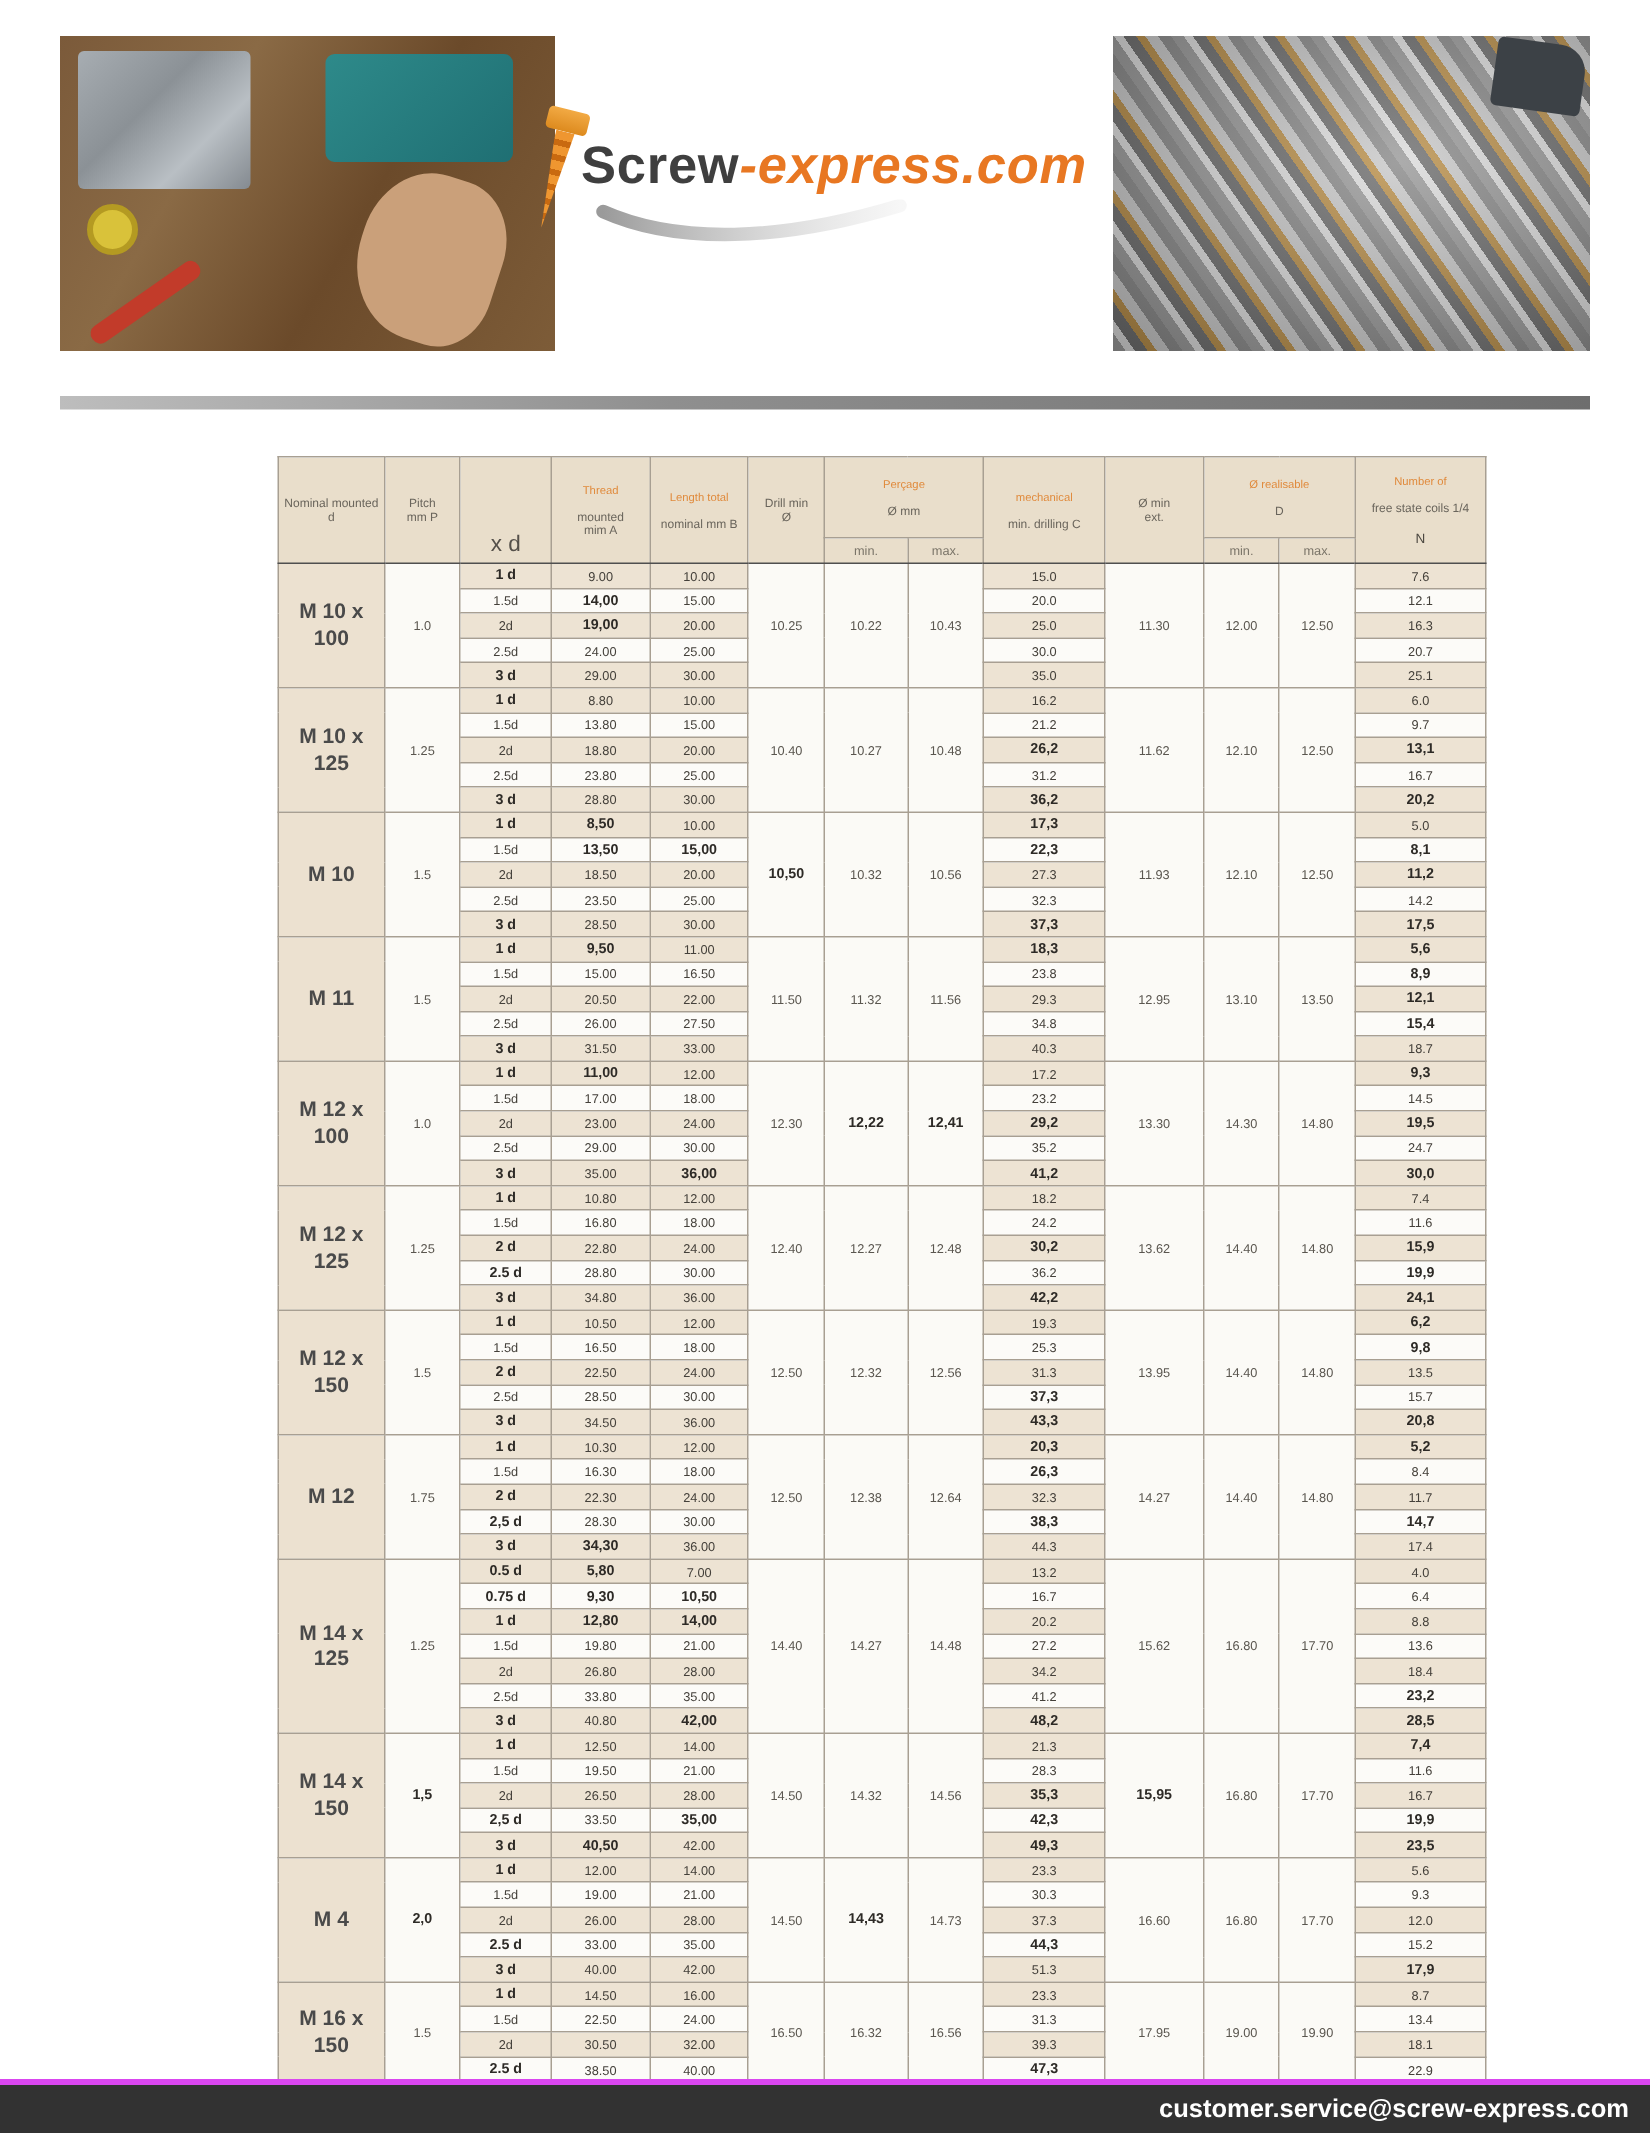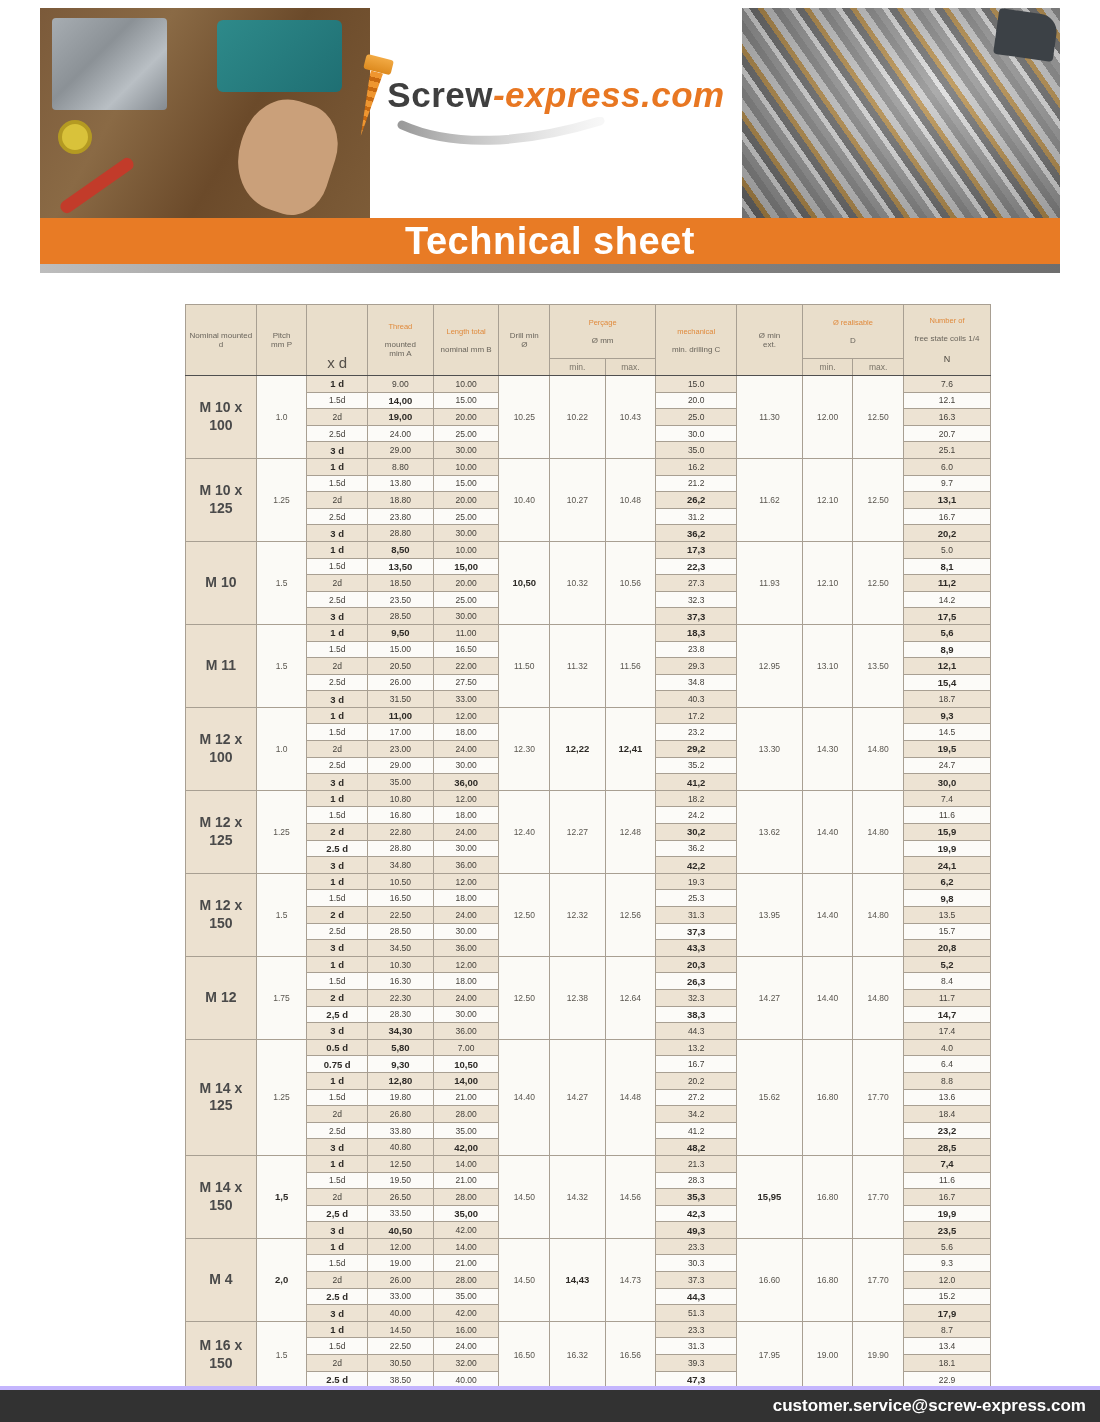--- a/index.html
+++ b/index.html
@@ -1,20 +1,20 @@
 <!DOCTYPE html>
 <html><head>
 <meta charset="utf-8">
 <style>
   * { margin:0; padding:0; box-sizing:border-box; }
   html,body { width:1100px; height:1422px; background:#fff; font-family:"Liberation Sans", sans-serif; }
   .page { position:absolute; top:0; left:0; width:1100px; height:1422px; background:#fff; overflow:hidden; }
 
   
-  .header-band { position:absolute; left:40px; top:8px; width:1020px; height:210px; display:flex; }
+  .header-band { position:absolute; left:40px; top:24px; width:1020px; height:210px; display:flex; }
   .photo { position:relative; height:210px; overflow:hidden; }
   .photo-left { width:330px; background:linear-gradient(120deg,#7b5a3a,#8a6a45 30%,#6b4a2a 60%,#7d5c38); }
   .photo-right { width:318px; background:repeating-linear-gradient(55deg,#9a9a9a 0 7px,#dcdcdc 7px 12px,#6f6f6f 12px 19px,#b98f4a 19px 24px,#c9c9c9 24px 31px,#8a8a8a 31px 38px); }
   .photo-right .vignette { position:absolute; inset:0; background:radial-gradient(ellipse at 60% 40%, rgba(255,255,255,0.18), rgba(0,0,0,0.28)); }
   .deco { position:absolute; }
   .deco-tray { left:12px; top:10px; width:115px; height:92px; background:linear-gradient(135deg,#a7adb2,#8b9196 40%,#b9bfc4 70%,#848a90); border-radius:4px; }
   .deco-teal { right:28px; top:12px; width:125px; height:72px; background:linear-gradient(135deg,#2e8a8a,#1f6f73); border-radius:6px; }
   .deco-hand { right:36px; top:92px; width:95px; height:112px; background:#caa07a; border-radius:45% 40% 35% 50%; transform:rotate(18deg); }
   .deco-tool { left:14px; bottom:26px; width:86px; height:13px; background:#c23b2a; border-radius:6px; transform:rotate(-35deg); }
   .deco-tape { left:18px; bottom:64px; width:34px; height:34px; background:#d9c23a; border-radius:50%; border:4px solid #b49a22; }
@@ -50,21 +50,21 @@
 
   tbody td { height:16px; font-size:8.5px; color:#44403a; text-align:center; vertical-align:middle; padding:0 2px; }
   tbody tr.grp td { border-top:1.6px solid #4f4f4f; }
   .c-name { background:#ece1d0; font-weight:bold; font-size:14px; color:#4a4a4a; white-space:pre-line; line-height:1.25; }
   .c-merge { background:#fbfaf6; color:#5a564f; }
   .beige { background:#ede3d3; }
   .white { background:#fcfbf8; }
   .b { font-weight:bold; font-size:9.5px; color:#2d2a26; }
 
   
-  .footer { position:absolute; left:0; bottom:0; width:1100px; height:36px; background:#323232; border-top:4px solid #c4b5fd; display:flex; align-items:center; justify-content:flex-end; padding-right:14px; }
+  .footer { position:absolute; left:0; bottom:0; width:1100px; height:36px; background:#323232; border-top:4px solid #d946ef; display:flex; align-items:center; justify-content:flex-end; padding-right:14px; }
   .footer-email { color:#ffffff; font-weight:bold; font-size:17px; }
 </style>
 </head>
 <body>
 
 <div class="page">
 
   <div class="header-band">
     <div class="photo photo-left">
       <div class="deco deco-tray"></div>
@@ -90,23 +90,20 @@
         </defs>
         <path d="M6 8 C 55 30, 125 28, 204 4" stroke="url(#sw)" stroke-width="9" fill="none" stroke-linecap="round"></path>
       </svg>
     </div>
     <div class="photo photo-right">
       <div class="vignette"></div>
       <div class="deco deco-drill"></div>
     </div>
   </div>
 
-  <div class="banner">
-    <span class="banner-title">Technical sheet</span>
-  </div>
   <div class="gray-bar"></div>
 
   <div class="table-wrap">
     <table class="tbl">
       <colgroup>
         <col style="width:70px">
           <col style="width:50px">
           <col style="width:60px">
         <col style="width:65px">
           <col style="width:65px">

